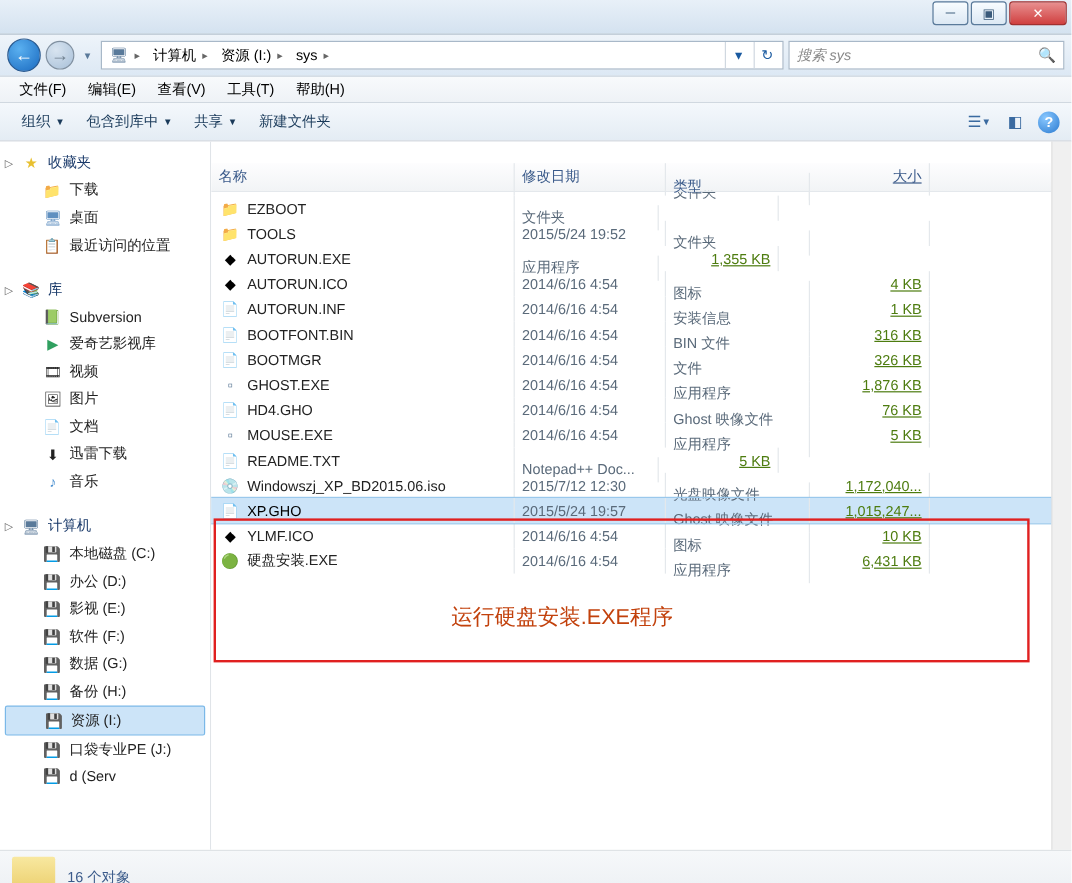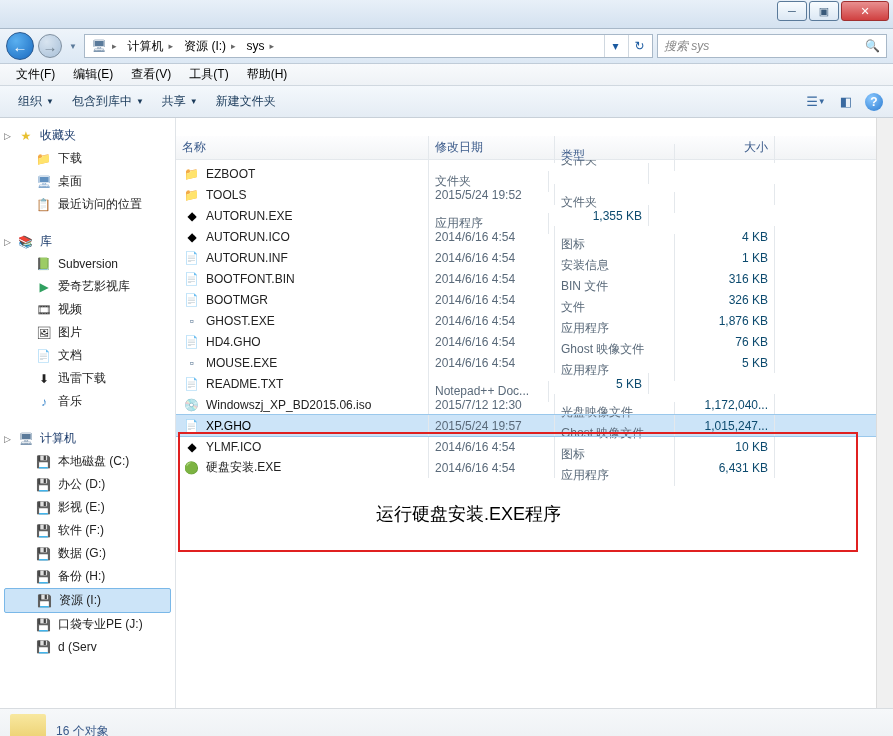--- a/index.html
+++ b/index.html
@@ -52,30 +52,30 @@
 .ico-drive { color: #8898a8; }
 .ico-pc { color: #5a7a9a; }
 
 
 .filelist { flex: 1; background: #fff; position: relative; overflow: auto; }
 .cols { display: flex; height: 24px; border-bottom: 1px solid #e4e8ec; font-size: 12px; color: #3a5a8a; align-items: center; position: sticky; top: 18px; background: linear-gradient(#fdfdfe,#f2f4f6); }
 .col { padding: 0 6px; border-right: 1px solid #e4e8ec; height: 100%; display: flex; align-items: center; }
 .c-name { width: 253px; }
 .c-date { width: 126px; }
 .c-type { width: 120px; margin-top: 15px; }
-.c-size { width: 100px; justify-content: flex-end; }
+.c-size { width: 100px; justify-content: flex-end; text-decoration: underline; }
 
 .row { display: flex; height: 21px; align-items: center; font-size: 12px; color: #222; }
 .row .c-name { display: flex; align-items: center; gap: 6px; padding-left: 8px; }
 .row .c-date, .row .c-type { color: #5a6a7a; }
-.row .c-size { color: #0c4a6e; }
+.row .c-size { color: #4d7c0f; }
 .row.sel { background: #cce4f8; outline: 1px solid #9ac8ec; }
 .row.sel .c-name { color: #000; }
 .red-box { position: absolute; border: 2px solid #e02020; left: 184px; top: 380px; width: 610px; height: 158px; pointer-events: none; }
-.red-text { position: absolute; left: 380px; top: 480px; color: #000000; font-size: 18px; pointer-events: none; }
+.red-text { position: absolute; left: 380px; top: 480px; color: #c2410c; font-size: 18px; pointer-events: none; }
 
 .fi { width: 16px; height: 16px; display: inline-flex; align-items: center; justify-content: center; font-size: 12px; }
 .fi-folder { color: #e8c060; }
 .fi-exe { color: #4a6a8a; }
 .fi-diamond { color: #000; }
 .fi-file { color: #8898a8; }
 .fi-disc { color: #7a8a9a; }
 .fi-green { color: #30a060; }
 
 

